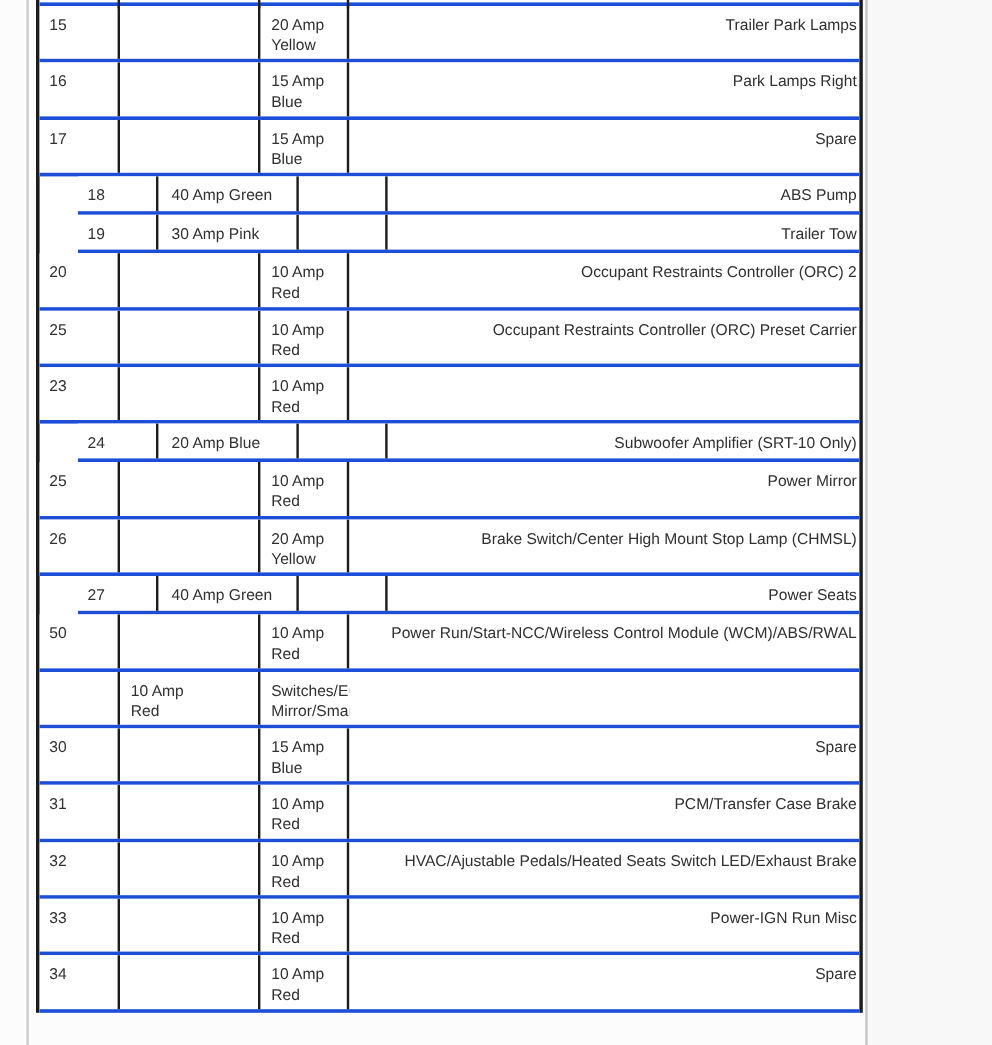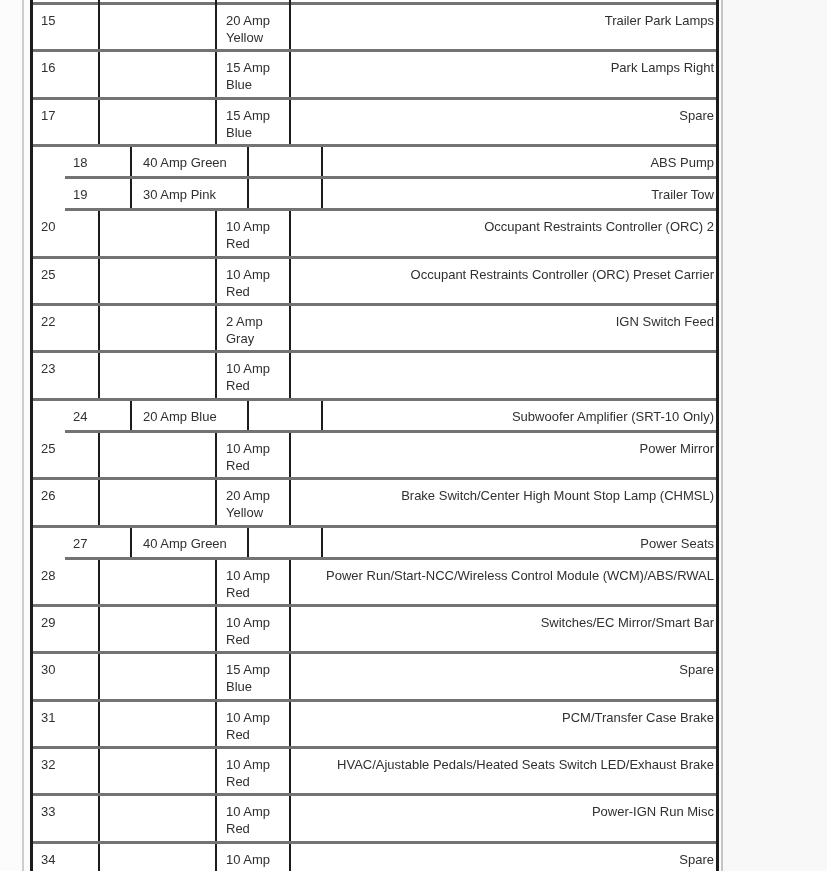--- a/index.html
+++ b/index.html
@@ -33,21 +33,21 @@
     width: 689px;
     box-sizing: border-box;
     background: #ffffff;
     border-left: 3px solid #1c1c1c;
     border-right: 3px solid #1c1c1c;
   }
   .row {
     display: grid;
     grid-template-columns: 67px 117px 74px 1fr;
     box-sizing: border-box;
-    border-bottom: 3px solid #737373;
+    border-bottom: 3px solid #1d4ed8;
     background: #ffffff;
   }
   .row.tall  { height: 47.4px; }
   .row.short { height: 32px; margin-left: 32px; }
   .row.stub  { height: 5px; }
   .cell {
     box-sizing: border-box;
     border-right: 2px solid #1c1c1c;
     padding: 7px 3px 0 8px;
     font-size: 13px;
@@ -117,27 +117,20 @@
       <div class="cell c4">Occupant Restraints Controller (ORC) 2</div>
     </div>
       <div class="row tall">
       <div class="cell c1">25</div>
       <div class="cell c2"></div>
       <div class="cell c3">10 Amp
 Red</div>
       <div class="cell c4">Occupant Restraints Controller (ORC) Preset Carrier</div>
     </div>
       <div class="row tall">
-      <div class="cell c1">22</div>
-      <div class="cell c2"></div>
-      <div class="cell c3">2 Amp
-Gray</div>
-      <div class="cell c4">IGN Switch Feed</div>
-    </div>
-      <div class="row tall">
       <div class="cell c1">23</div>
       <div class="cell c2"></div>
       <div class="cell c3">10 Amp
 Red</div>
     </div>
       <div class="row short">
       <div class="cell c1">24</div>
       <div class="cell c2">20 Amp Blue</div>
       <div class="cell c3"></div>
       <div class="cell c4">Subwoofer Amplifier (SRT-10 Only)</div>
@@ -156,28 +149,27 @@
 Yellow</div>
       <div class="cell c4">Brake Switch/Center High Mount Stop Lamp (CHMSL)</div>
     </div>
       <div class="row short">
       <div class="cell c1">27</div>
       <div class="cell c2">40 Amp Green</div>
       <div class="cell c3"></div>
       <div class="cell c4">Power Seats</div>
     </div>
       <div class="row tall">
-      <div class="cell c1">28</div>
+      <div class="cell c1">50</div>
       <div class="cell c2"></div>
       <div class="cell c3">10 Amp
 Red</div>
       <div class="cell c4">Power Run/Start-NCC/Wireless Control Module (WCM)/ABS/RWAL</div>
     </div>
       <div class="row tall">
-      <div class="cell c1">29</div>
       <div class="cell c2"></div>
       <div class="cell c3">10 Amp
 Red</div>
       <div class="cell c4">Switches/EC Mirror/Smart Bar</div>
     </div>
       <div class="row tall">
       <div class="cell c1">30</div>
       <div class="cell c2"></div>
       <div class="cell c3">15 Amp
 Blue</div>

